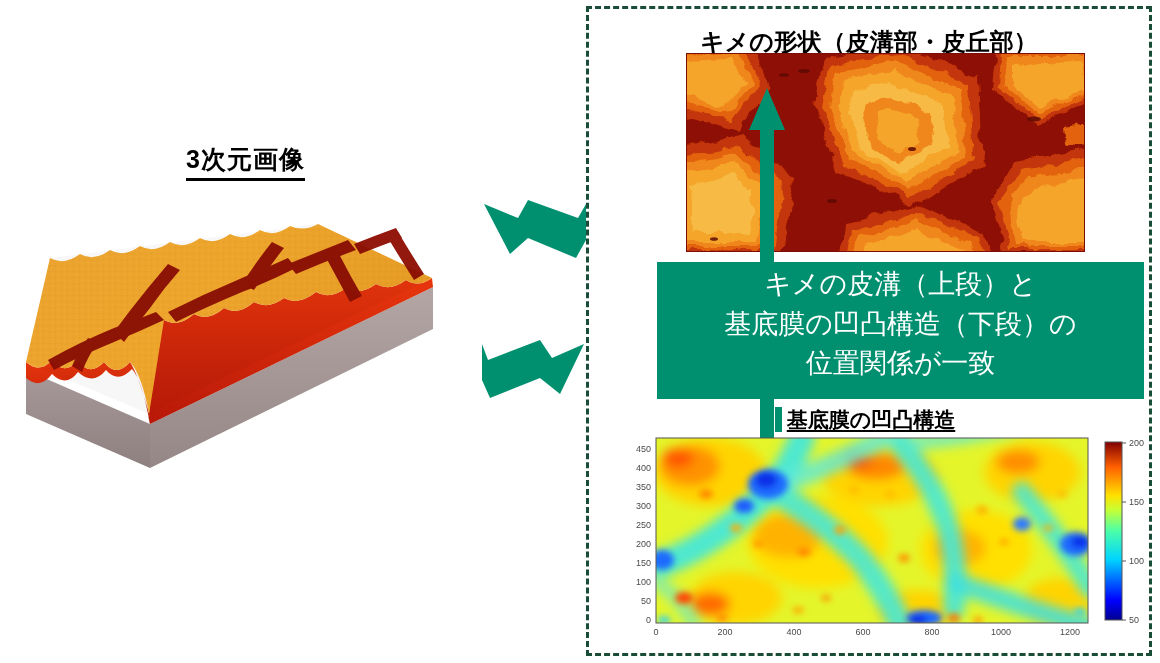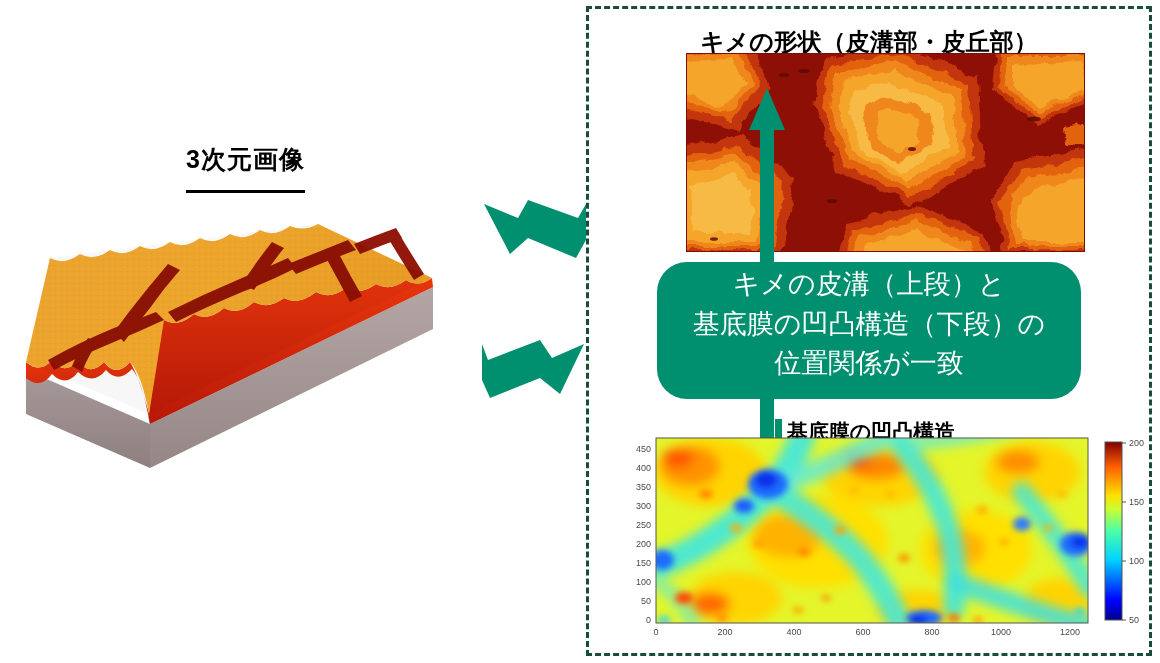--- a/index.html
+++ b/index.html
@@ -2,41 +2,41 @@
 <html><head>
 <meta charset="utf-8">
 <style>
   html,body{margin:0;padding:0;background:#ffffff;}
   body{width:1160px;height:663px;position:relative;overflow:hidden;
        font-family:"Liberation Sans","DejaVu Sans",sans-serif;}
   .stage{position:absolute;left:0;top:0;width:1160px;height:663px;}
 
   
   #left-title{position:absolute;left:186px;top:146px;font-size:25px;font-weight:bold;
-     color:#000;letter-spacing:1px;border-bottom:3px solid #000;padding-bottom:16px;
+     color:#000;letter-spacing:1px;border-bottom:3px solid #000;padding-bottom:4px;
      line-height:1.1;}
   #block3d{position:absolute;left:18px;top:192px;width:430px;height:300px;}
 
   
   .bentarrow{position:absolute;}
 
   
   #panel{position:absolute;left:586px;top:6px;width:566px;height:650px;
      border:3px dashed #1a4d38;box-sizing:border-box;background:#fff;}
 
   #top-title{position:absolute;left:586px;top:26px;width:566px;text-align:center;
      font-size:24px;font-weight:bold;color:#000;letter-spacing:0px;}
   #texture{position:absolute;left:686px;top:53px;width:399px;height:199px;}
 
-  #greenbox{position:absolute;left:657px;top:262px;width:424px;height:137px;
-     background:#009070;border-radius:30px;}
+  #greenbox{position:absolute;left:657px;top:262px;width:487px;height:137px;
+     background:#009070;}
   #greenbox .gtxt{color:#fff;font-size:27px;line-height:1.28;text-align:center;
      padding-top:5px;letter-spacing:0px;}
 
-  #bottom-title{position:absolute;left:657px;top:418px;width:428px;text-align:center;
+  #bottom-title{position:absolute;left:657px;top:406px;width:428px;text-align:center;
      font-size:21px;font-weight:bold;color:#000;}
   #bottom-title .barmark{position:absolute;left:118px;top:1px;width:7px;height:25px;
      background:#009070;}
   #bottom-title u{text-decoration:underline;text-underline-offset:3px;}
 
   #heatwrap{position:absolute;left:618px;top:432px;width:530px;height:215px;}
 
   #vert-arrow{position:absolute;left:745px;top:88px;width:44px;height:404px;}
 
   .axlabel{font-size:9px;fill:#4a4a4a;font-family:"Liberation Sans",sans-serif;}

